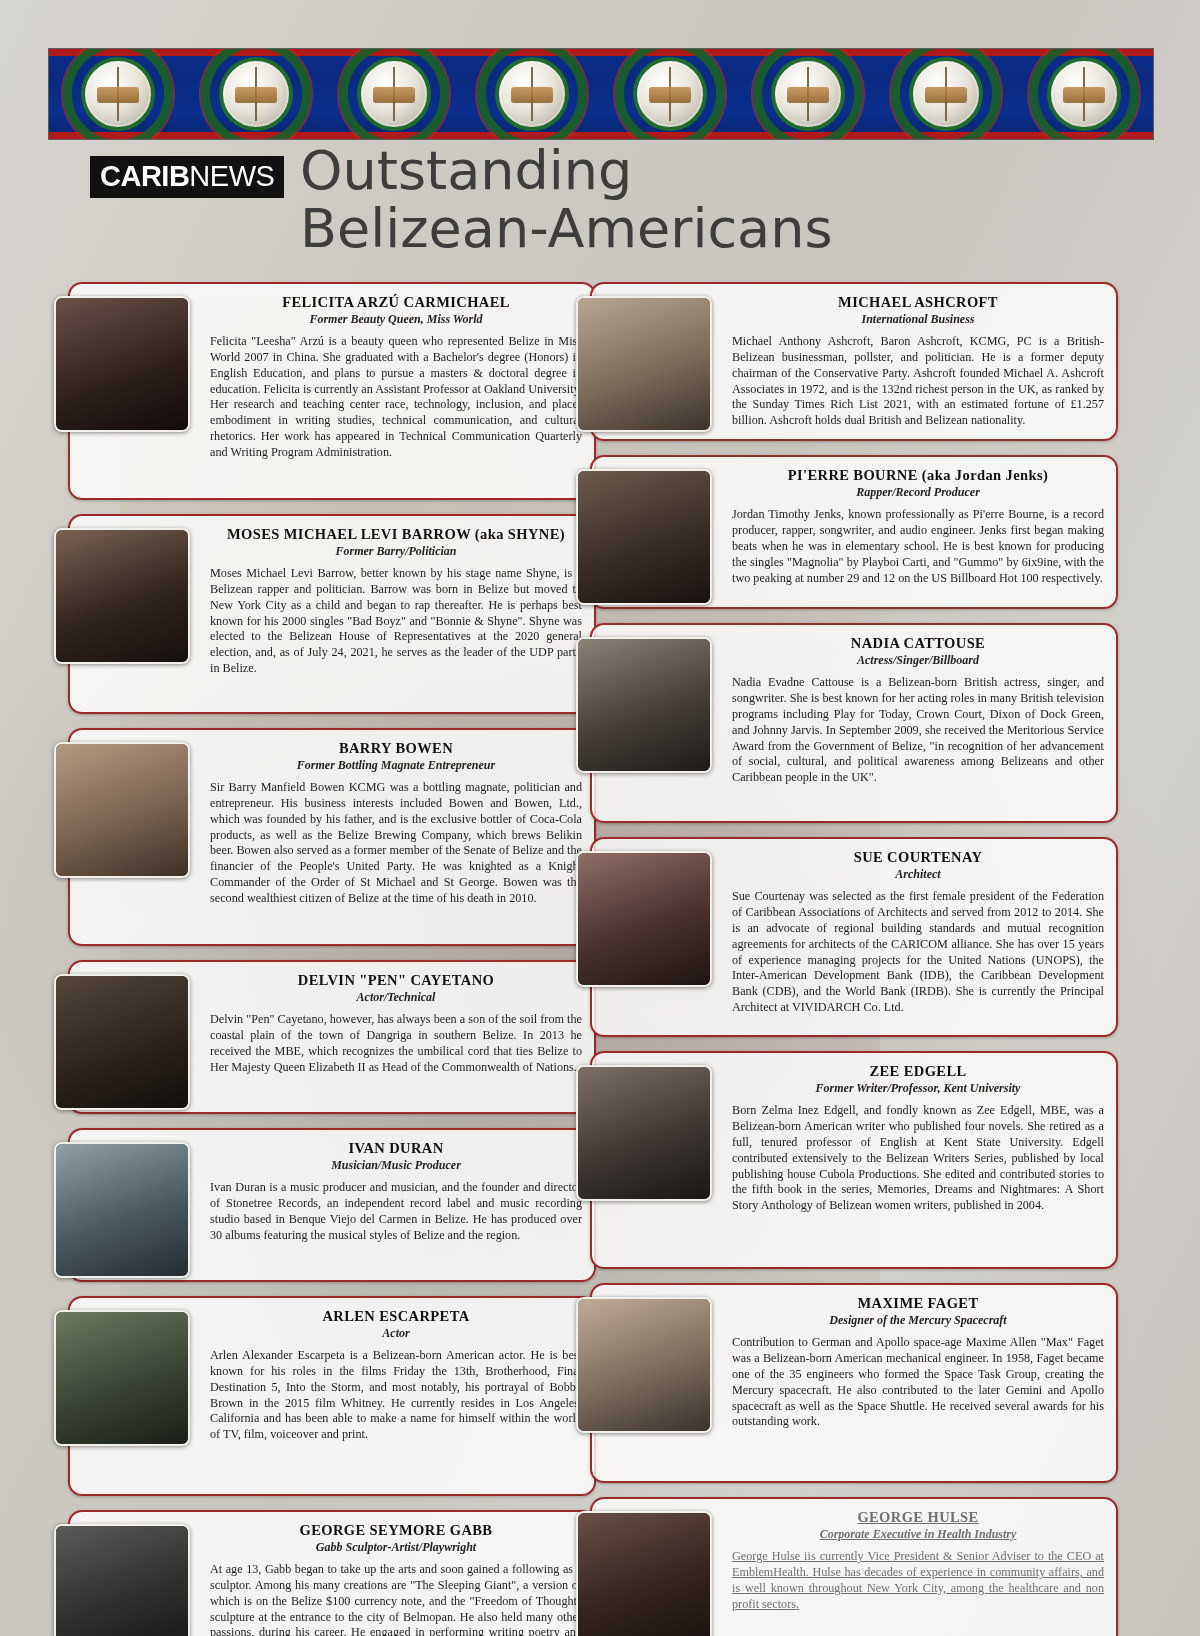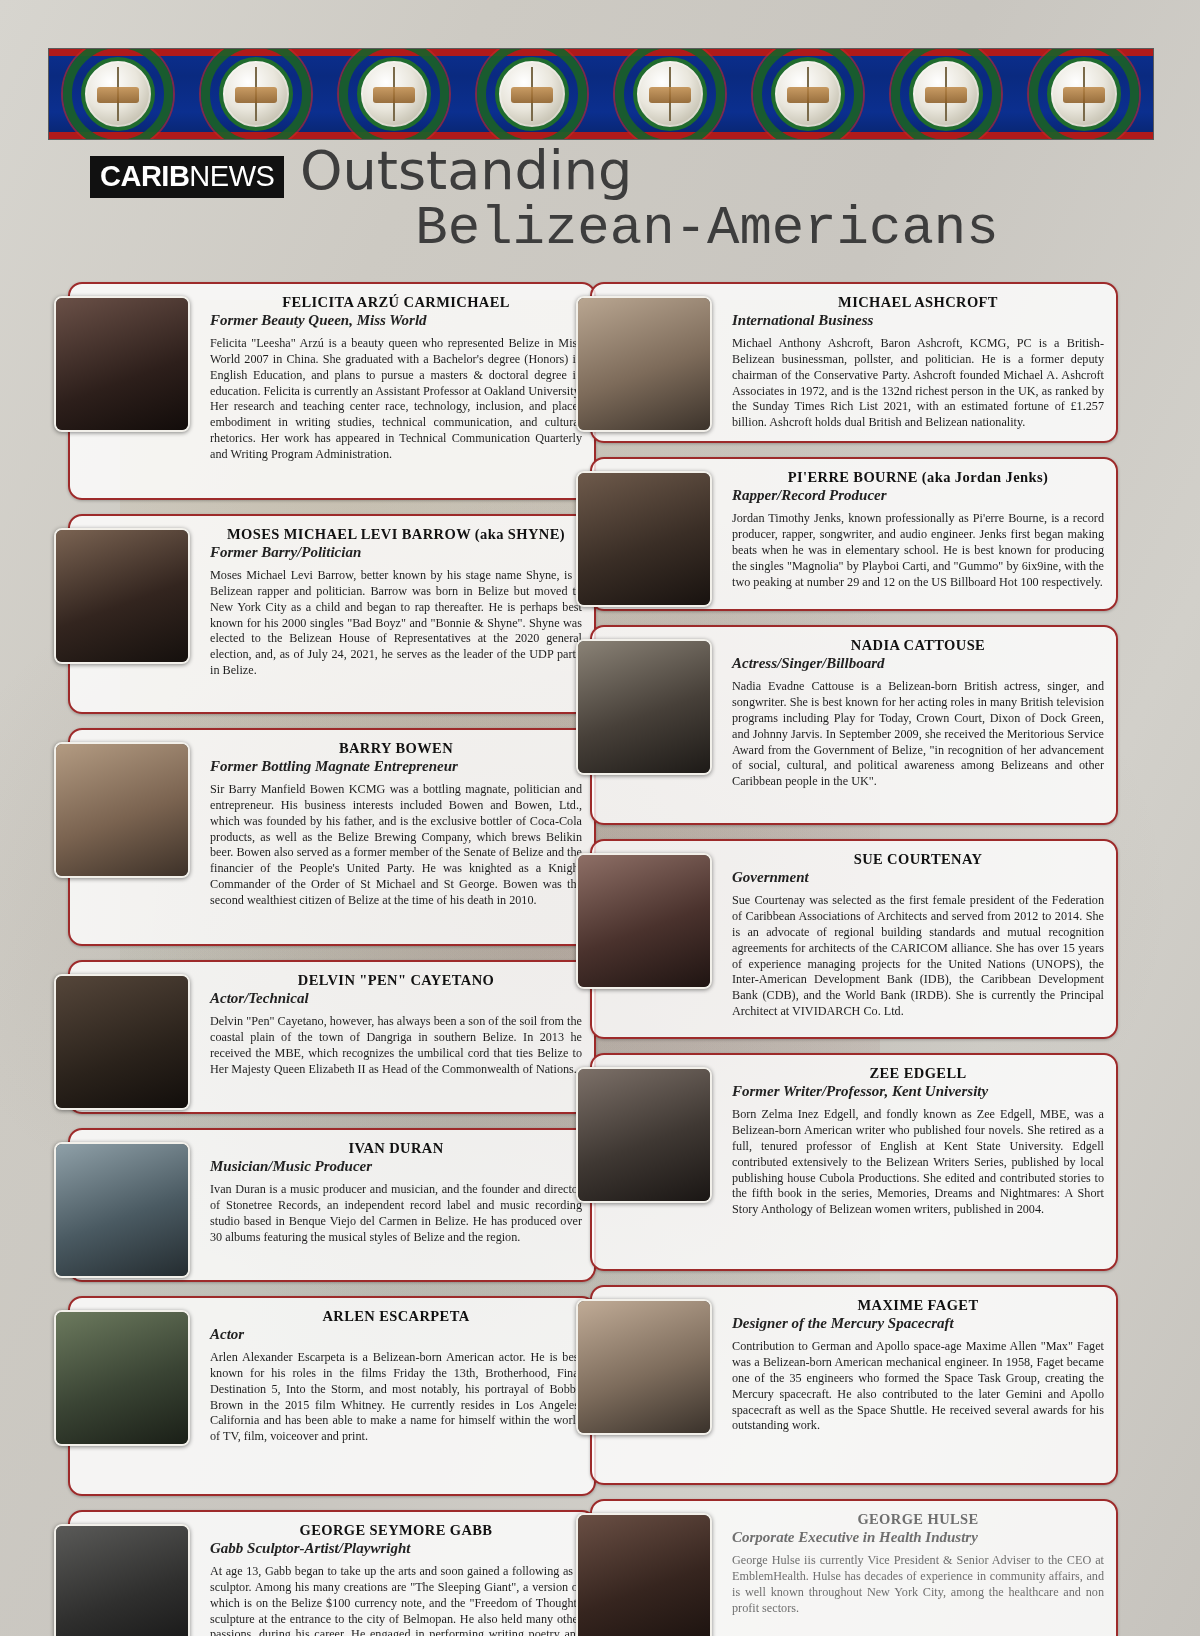--- a/index.html
+++ b/index.html
@@ -68,21 +68,21 @@
     display:inline-block;background:#111;color:#fff;padding:4px 10px 5px 10px;
     font-family:"Liberation Sans", sans-serif;font-weight:bold;font-size:29px;
     letter-spacing:-.5px;vertical-align:top;margin-top:6px;
   }
   #logo .thin{font-weight:normal;}
   #title{
     position:absolute;left:210px;top:-8px;width:860px;
     font-family:"DejaVu Sans", sans-serif;
     font-size:54px;line-height:1.08;color:#3d3d3d;font-weight:400;
   }
-  #title .l2{display:block;text-align:center;padding-right:46px;font-family:Liberation Mono, monospace;}
+  #title .l2{display:block;text-align:left;padding-right:46px;}
   
   .col{position:absolute;width:528px;}
   #colL{left:68px;top:282px;}
   #colR{left:590px;top:282px;}
   
   .entry{
     position:relative;margin-bottom:14px;
     border:2px solid #9d2a2a;border-radius:14px;
     background:rgba(255,255,255,0.80);
     box-shadow:0 1px 3px rgba(0,0,0,.25);
@@ -95,31 +95,31 @@
     border:2px solid #f2f0ea;box-shadow:0 1px 4px rgba(0,0,0,.45);
     overflow:hidden;background:#5b5b5b;
   }
   .entry .photo .ph{width:100%;height:100%;display:block;}
   .entry .body{margin-left:128px;}
   .entry h3{
     margin:2px 0 0 0;text-align:center;font-size:14.5px;letter-spacing:.4px;
     font-weight:bold;color:#111;font-family:"Liberation Serif", serif;
   }
   .entry h4{
-    margin:1px 0 7px 0;text-align:left;font-size:15px;font-style:italic;
+    margin:1px 0 7px 0;text-align:center;font-size:12px;font-style:italic;
     font-weight:bold;color:#222;font-family:"Liberation Serif", serif;
   }
   .entry p{
     margin:0;font-size:12.2px;line-height:1.30;color:#1e1e1e;text-align:justify;
     font-family:"Liberation Serif", serif;
   }
   .entry.tall{min-height:178px;}
   .entry.xtall{min-height:196px;}
   .entry.short{min-height:132px;}
-  .faded h3,.faded h4,.faded p{color:#6f6f6f;}
+  .faded h3,.faded h4,.faded p{color:#6f6f6f;text-decoration:underline;}
 </style>
 </head>
 <body>
 
 <div id="page">
   <div id="watermark"></div>
 
   <div id="banner">
     <div class="stripe-top"></div>
     <div class="stripe-bot"></div>
@@ -282,21 +282,21 @@
         <p>Nadia Evadne Cattouse is a Belizean-born British actress, singer, and songwriter. She is best known for her acting roles in many British television programs including Play for Today, Crown Court, Dixon of Dock Green, and Johnny Jarvis. In September 2009, she received the Meritorious Service Award from the Government of Belize, "in recognition of her advancement of social, cultural, and political awareness among Belizeans and other Caribbean people in the UK".</p>
       </div>
     </div>
 
     <div class="entry tall">
       <div class="photo">
           <div class="ph" style="background:linear-gradient(160deg,#8e6f66,#4a322d 55%,#1f1412)"></div>
         </div>
       <div class="body">
         <h3>SUE COURTENAY</h3>
-        <h4>Government</h4>
+        <h4>Architect</h4>
         <p>Sue Courtenay was selected as the first female president of the Federation of Caribbean Associations of Architects and served from 2012 to 2014. She is an advocate of regional building standards and mutual recognition agreements for architects of the CARICOM alliance. She has over 15 years of experience managing projects for the United Nations (UNOPS), the Inter-American Development Bank (IDB), the Caribbean Development Bank (CDB), and the World Bank (IRDB). She is currently the Principal Architect at VIVIDARCH Co. Ltd.</p>
       </div>
     </div>
 
     <div class="entry xtall">
       <div class="photo">
           <div class="ph" style="background:linear-gradient(160deg,#7c7068,#3f3833 55%,#1a1614)"></div>
         </div>
       <div class="body">
         <h3>ZEE EDGELL</h3>

